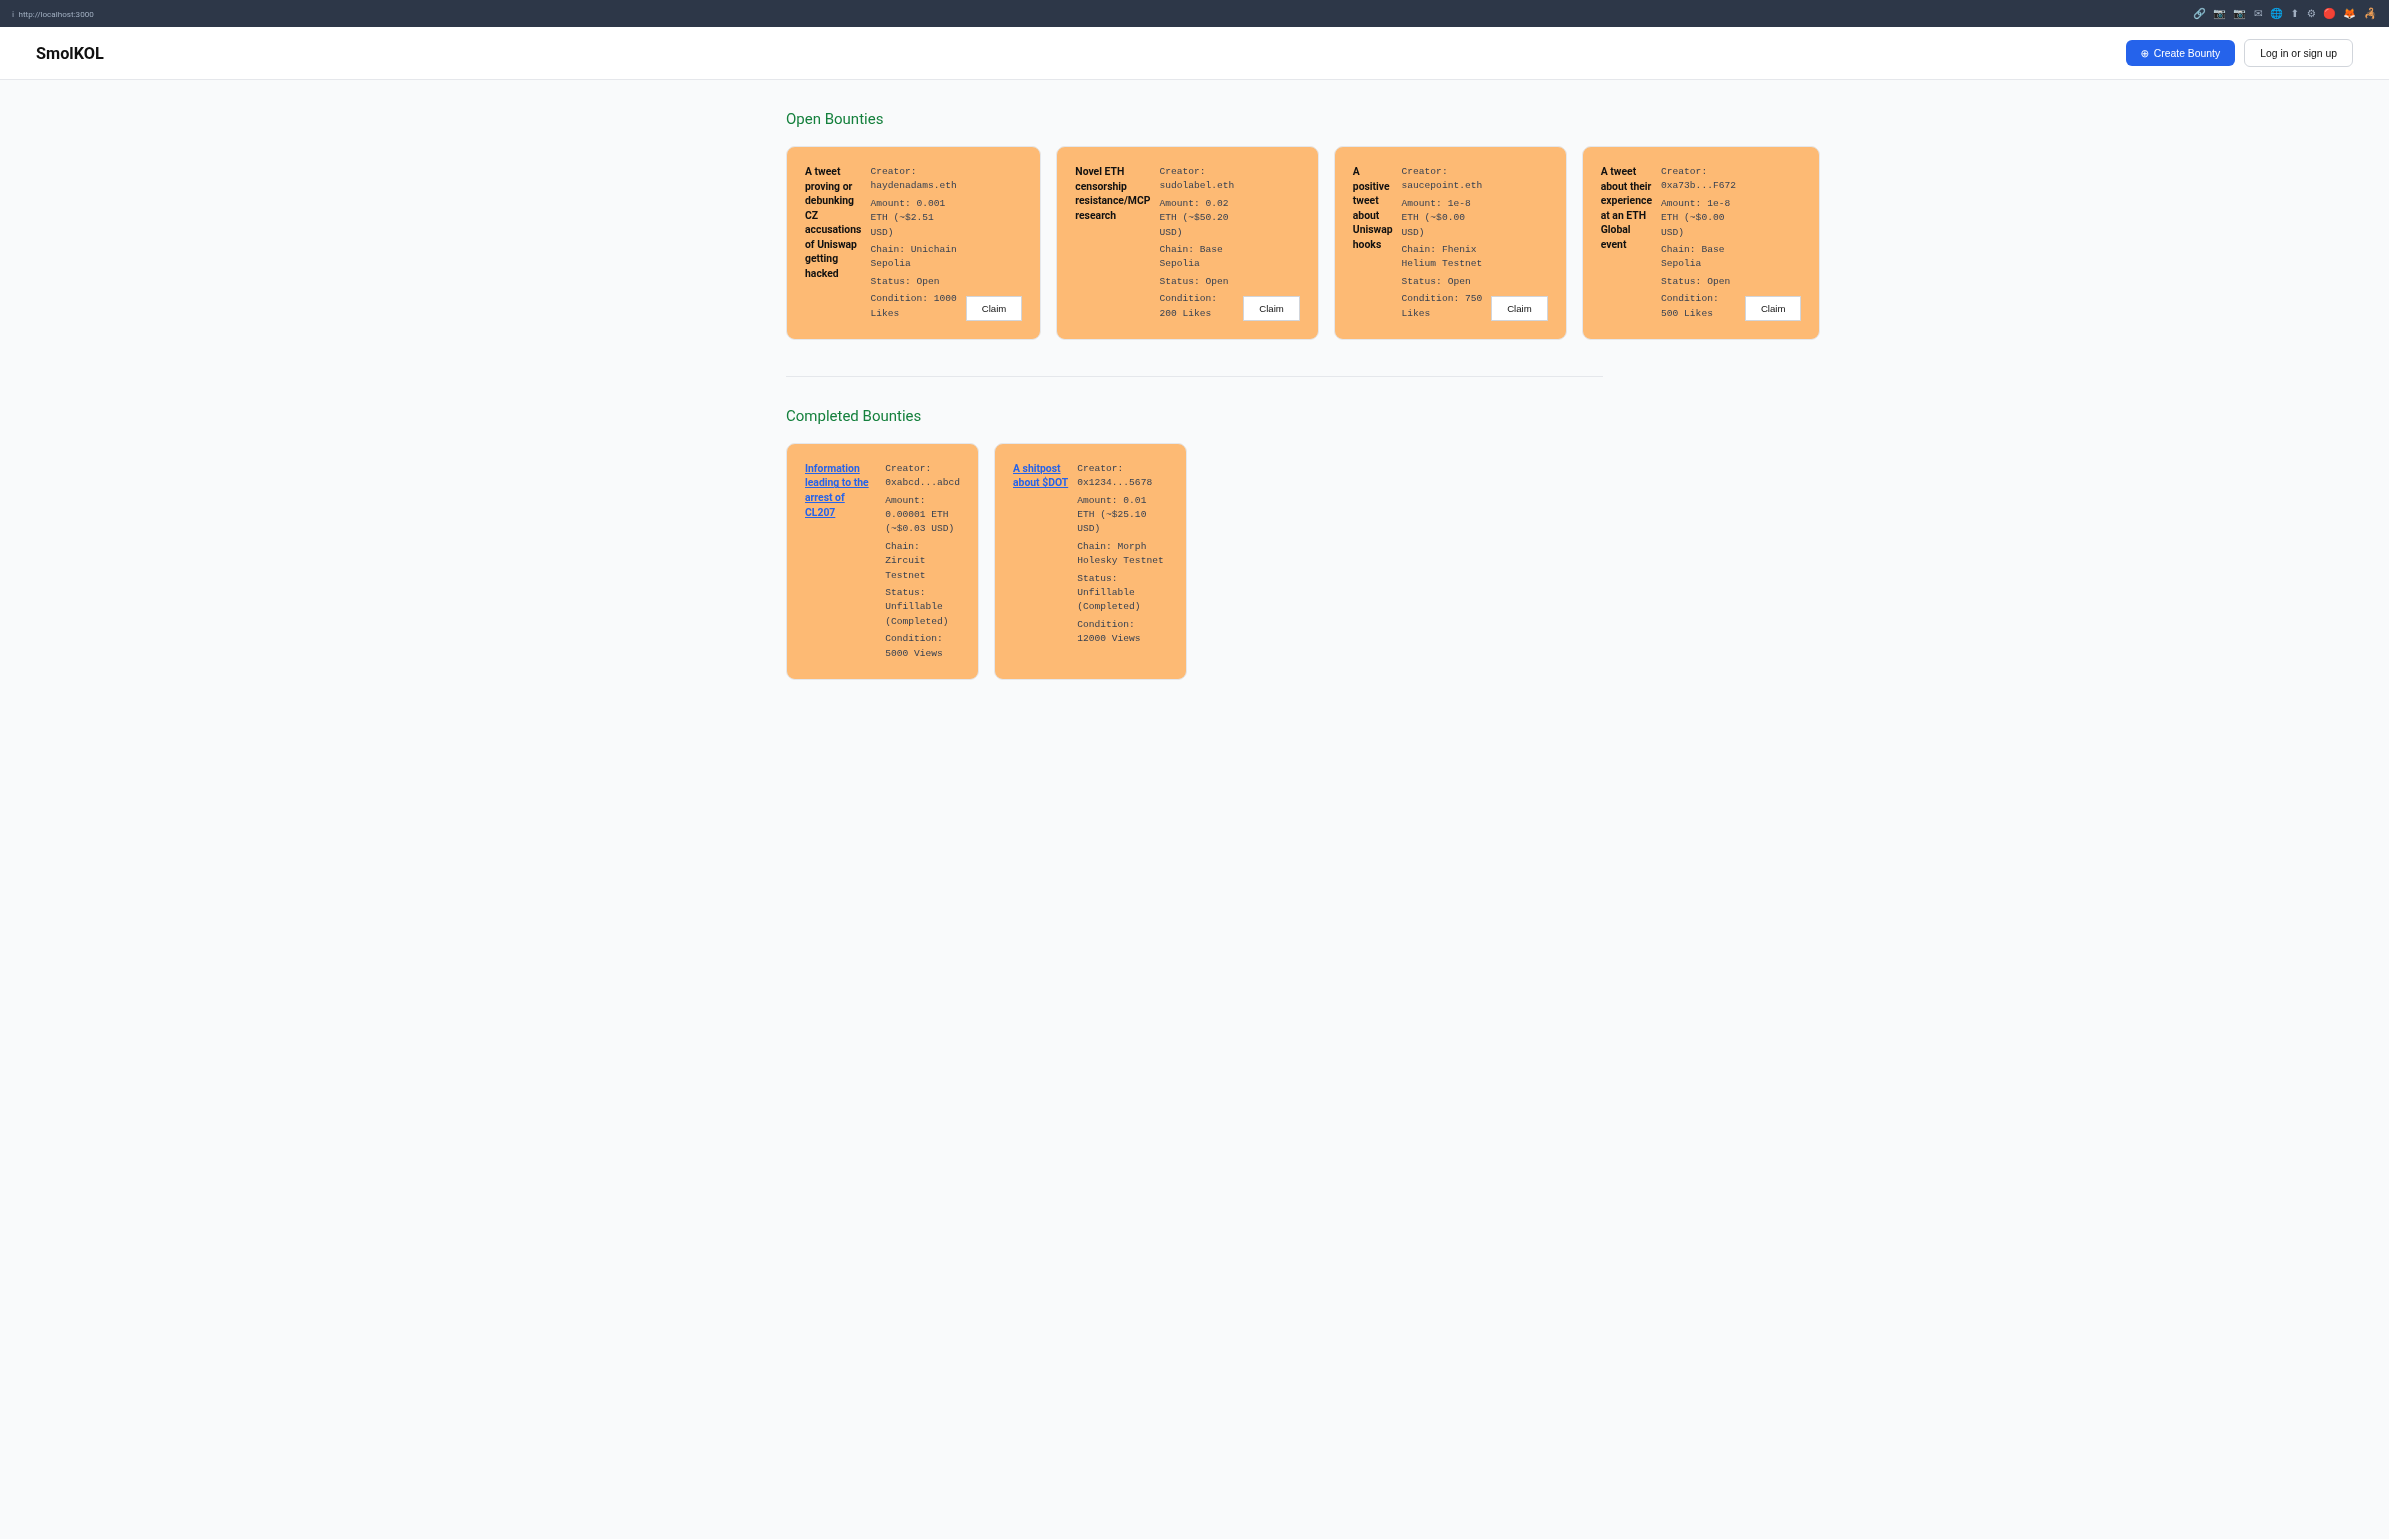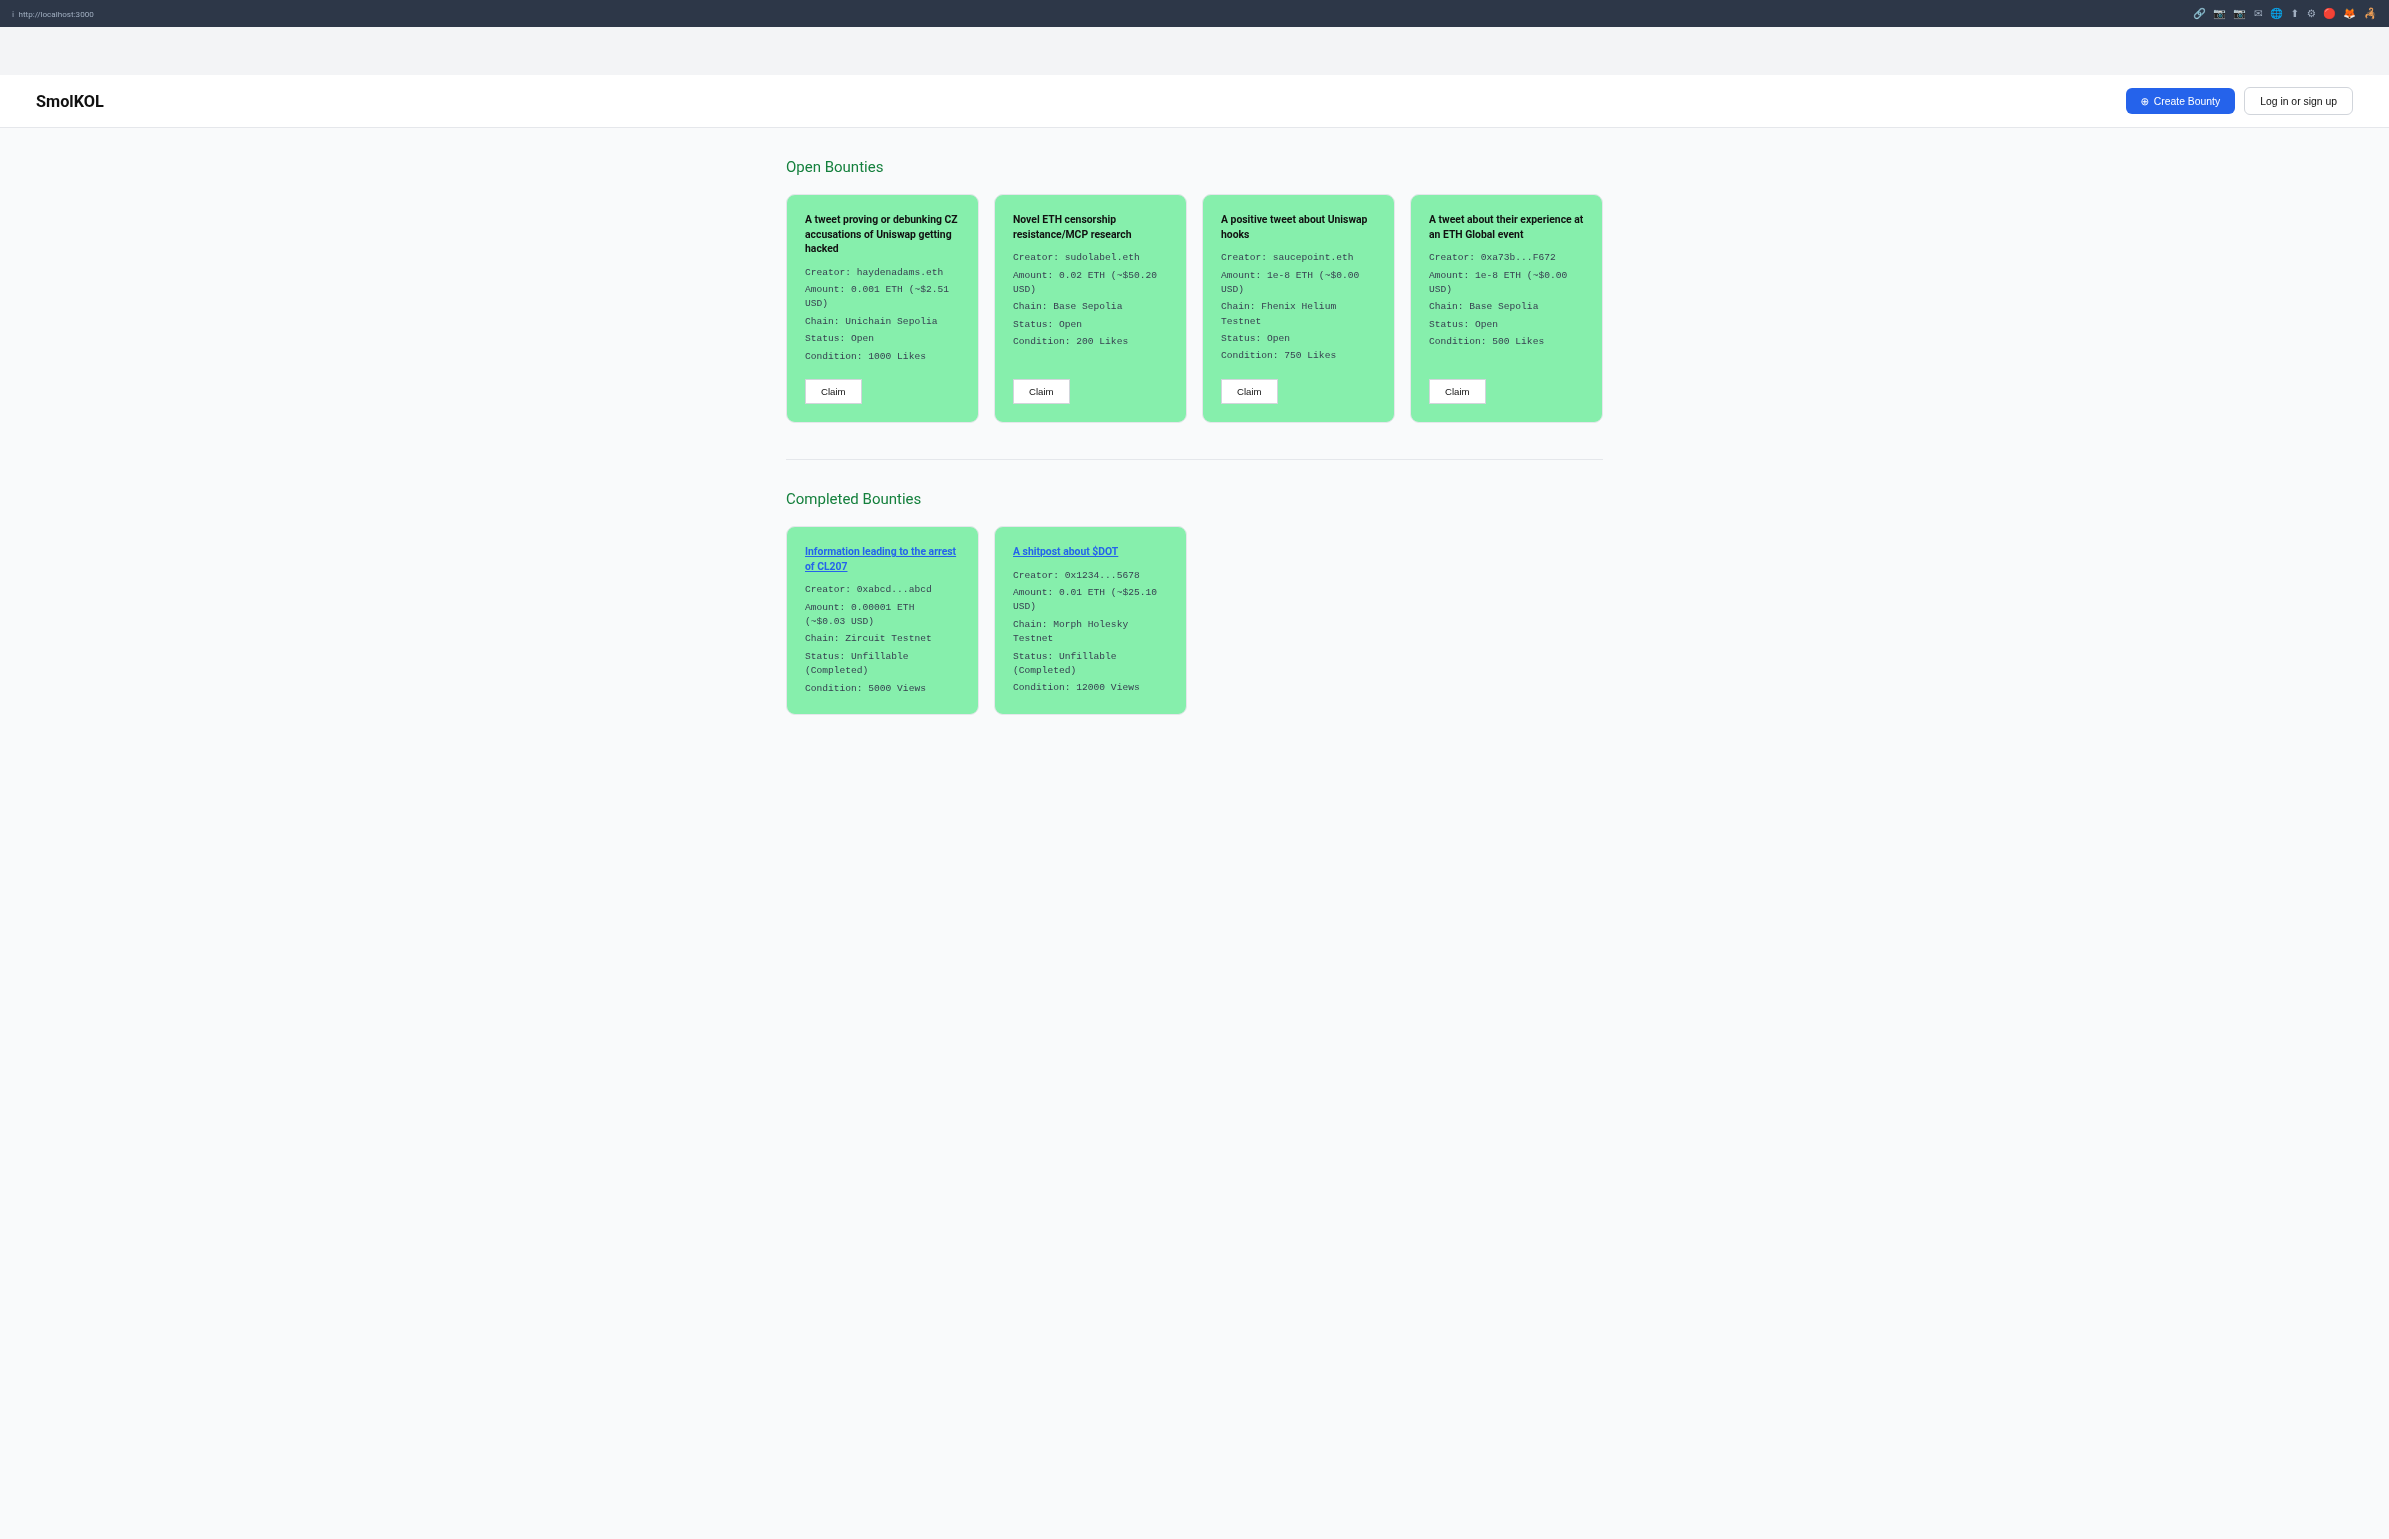--- a/index.html
+++ b/index.html
@@ -54,21 +54,20 @@
 
     
     .navbar {
       background: #ffffff;
       border-bottom: 0.7px solid #e5e7eb;
       padding: 0 36px;
       height: 53px;
       display: flex;
       align-items: center;
       justify-content: space-between;
-      margin-top: 48px;
     }
 
     .navbar-brand {
       font-size: 16.3px;
       font-weight: 700;
       color: #111;
     }
 
     .navbar-actions {
       display: flex;
@@ -126,26 +125,26 @@
     }
 
     .bounty-grid-2 {
       display: grid;
       grid-template-columns: repeat(4, 1fr);
       gap: 15px;
     }
 
     
     .bounty-card {
-      background: #86efac;
+      background: #fdba74;
       border: 0.7px solid #e5e7eb;
       border-radius: 9px;
       padding: 18px;
       display: flex;
-      flex-direction: column;
+      flex-direction: row;
       gap: 9px;
     }
 
     .bounty-card-title {
       font-size: 10.4px;
       font-weight: 700;
       color: #111;
       line-height: 1.4;
     }
 

